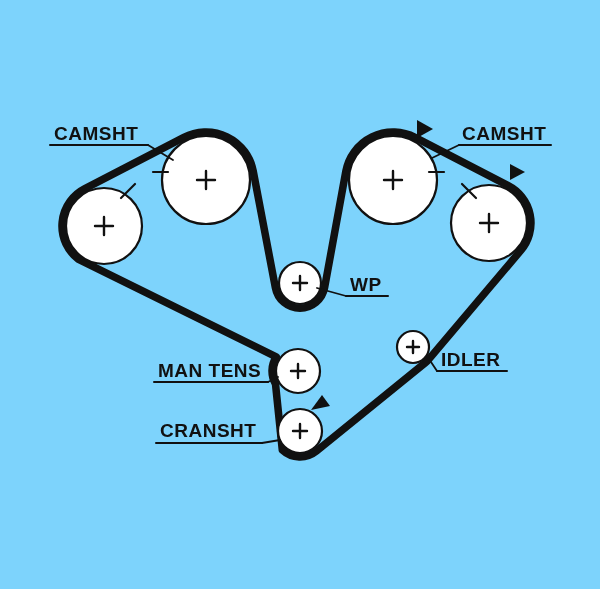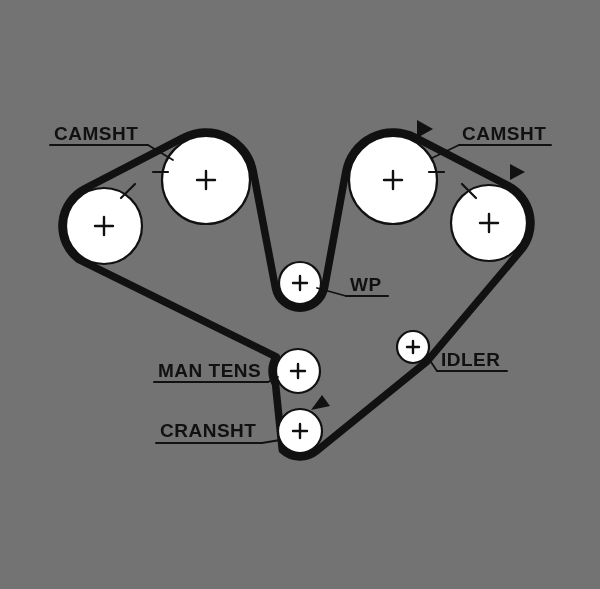--- a/index.html
+++ b/index.html
@@ -1,16 +1,16 @@
 <!DOCTYPE html>
 <html><head>
 <meta charset="utf-8">
 <style>
   html,body{margin:0;padding:0;background:#ffffff;}
-  .stage{width:600px;height:589px;background:#737373;position:relative;overflow:hidden;}
+  .stage{width:600px;height:589px;background:#7dd3fc;position:relative;overflow:hidden;}
   svg{display:block;}
   text.lbl{
     font-family:"Liberation Sans", sans-serif;
     font-weight:bold;
     font-size:19px;
     fill:#111111;
     letter-spacing:0.5px;
   }
   .belt{fill:none;stroke:#111111;stroke-width:7.5;stroke-linejoin:round;stroke-linecap:round;}
   .pulley{fill:#ffffff;stroke:#111111;stroke-width:2.2;}

